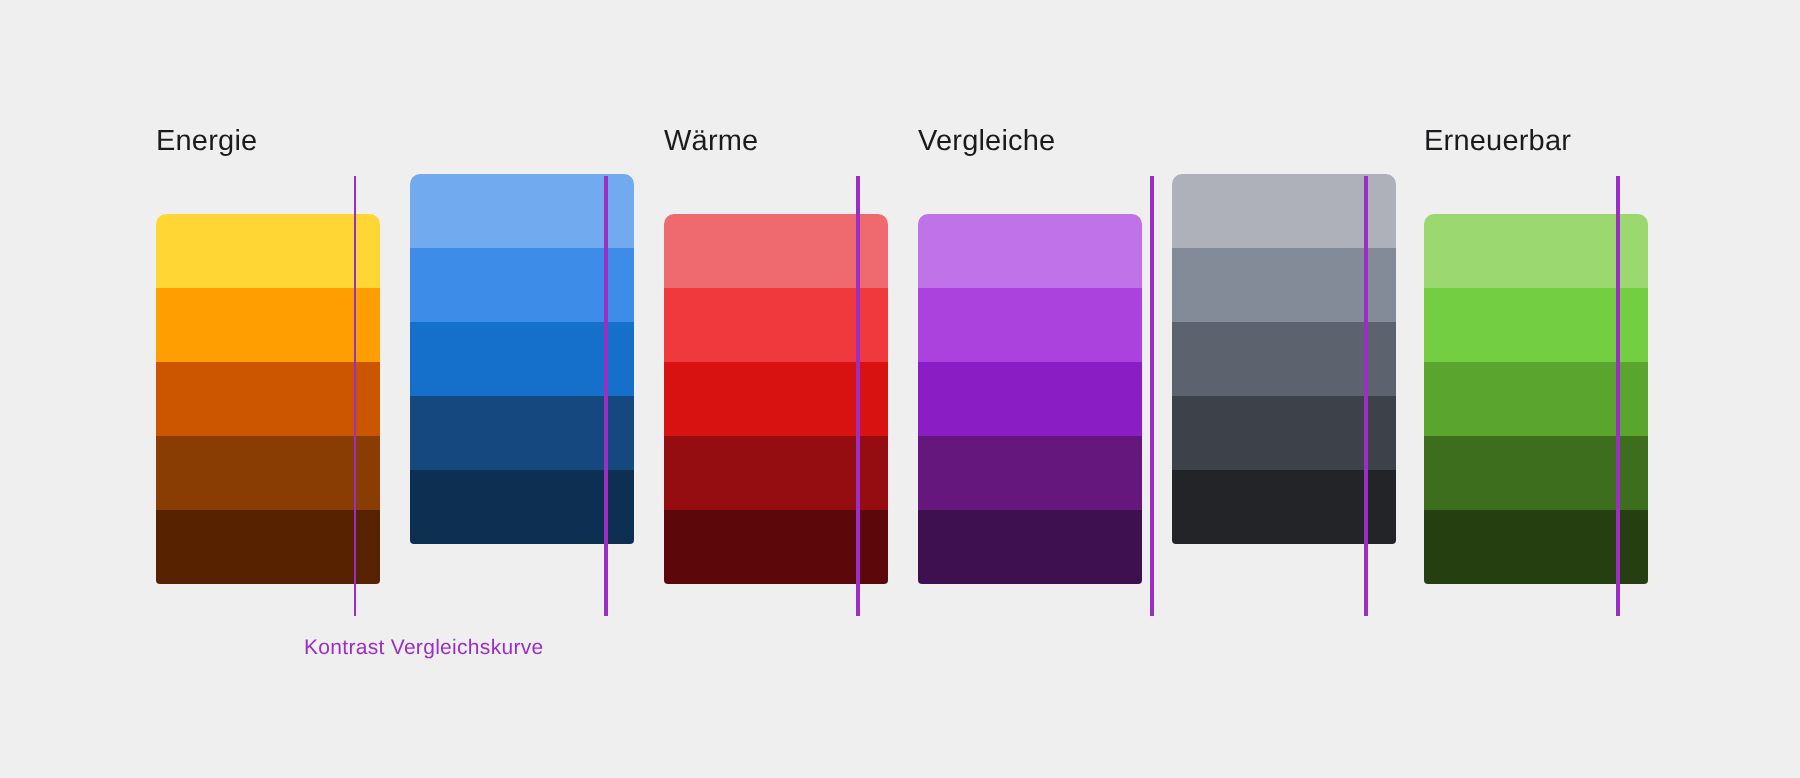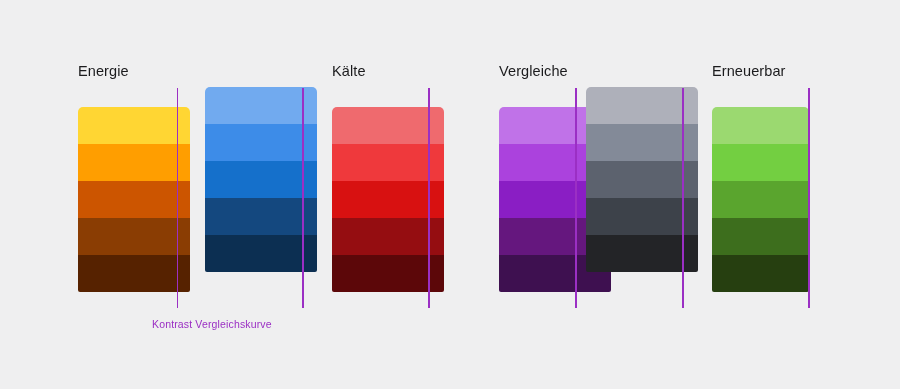--- a/index.html
+++ b/index.html
@@ -92,52 +92,52 @@
       <div class="swatch-stack" style="height: 185px;">
         <div class="band" style="background: rgb(113, 170, 239); height: 37px;"></div>
         <div class="band" style="background: rgb(61, 140, 232); height: 37px;"></div>
         <div class="band" style="background: rgb(21, 112, 203); height: 37px;"></div>
         <div class="band" style="background: rgb(20, 72, 127); height: 37px;"></div>
         <div class="band" style="background: rgb(12, 47, 82); height: 37px;"></div>
       </div>
     </div>
     <div class="marker-line" style="left: 302.44px; background: rgb(155, 47, 196); top: 88px; height: 220px;"></div>
     <div class="ramp-col" style="left: 332px; width: 112px;">
-      <div class="ramp-label">Kälte</div>
+      <div class="ramp-label">Wärme</div>
       <div class="swatch-stack" style="height: 185px;">
         <div class="band" style="background: rgb(239, 106, 110); height: 37px;"></div>
         <div class="band" style="background: rgb(239, 57, 60); height: 37px;"></div>
         <div class="band" style="background: rgb(216, 17, 17); height: 37px;"></div>
         <div class="band" style="background: rgb(149, 13, 17); height: 37px;"></div>
         <div class="band" style="background: rgb(92, 7, 9); height: 37px;"></div>
       </div>
     </div>
     <div class="marker-line" style="left: 428.32px; background: rgb(155, 47, 196); top: 88px; height: 220px;"></div>
-    <div class="ramp-col" style="left: 459px; width: 112px; margin-left: 40px;">
+    <div class="ramp-col" style="left: 459px; width: 112px;">
       <div class="ramp-label">Vergleiche</div>
       <div class="swatch-stack" style="height: 185px;">
         <div class="band" style="background: rgb(192, 114, 232); height: 37px;"></div>
         <div class="band" style="background: rgb(171, 66, 221); height: 37px;"></div>
         <div class="band" style="background: rgb(138, 30, 196); height: 37px;"></div>
         <div class="band" style="background: rgb(101, 23, 126); height: 37px;"></div>
         <div class="band" style="background: rgb(62, 16, 80); height: 37px;"></div>
       </div>
     </div>
     <div class="marker-line" style="left: 575.48px; background: rgb(155, 47, 196); top: 88px; height: 220px;"></div>
     <div class="ramp-col" style="left: 586px; width: 112px;">
       <div class="swatch-stack" style="height: 185px;">
         <div class="band" style="background: rgb(174, 176, 186); height: 37px;"></div>
         <div class="band" style="background: rgb(131, 138, 152); height: 37px;"></div>
         <div class="band" style="background: rgb(92, 98, 110); height: 37px;"></div>
         <div class="band" style="background: rgb(61, 66, 74); height: 37px;"></div>
         <div class="band" style="background: rgb(35, 36, 39); height: 37px;"></div>
       </div>
     </div>
     <div class="marker-line" style="left: 682.32px; background: rgb(155, 47, 196); top: 88px; height: 220px;"></div>
-    <div class="ramp-col" style="left: 712px; width: 97px;">
+    <div class="ramp-col" style="left: 712px; width: 112px;">
       <div class="ramp-label">Erneuerbar</div>
       <div class="swatch-stack" style="height: 185px;">
         <div class="band" style="background: rgb(155, 217, 112); height: 37px;"></div>
         <div class="band" style="background: rgb(115, 207, 65); height: 37px;"></div>
         <div class="band" style="background: rgb(90, 165, 46); height: 37px;"></div>
         <div class="band" style="background: rgb(61, 110, 29); height: 37px;"></div>
         <div class="band" style="background: rgb(38, 63, 16); height: 37px;"></div>
       </div>
     </div>
     <div class="marker-line" style="left: 808.32px; background: rgb(155, 47, 196); top: 88px; height: 220px;"></div>

